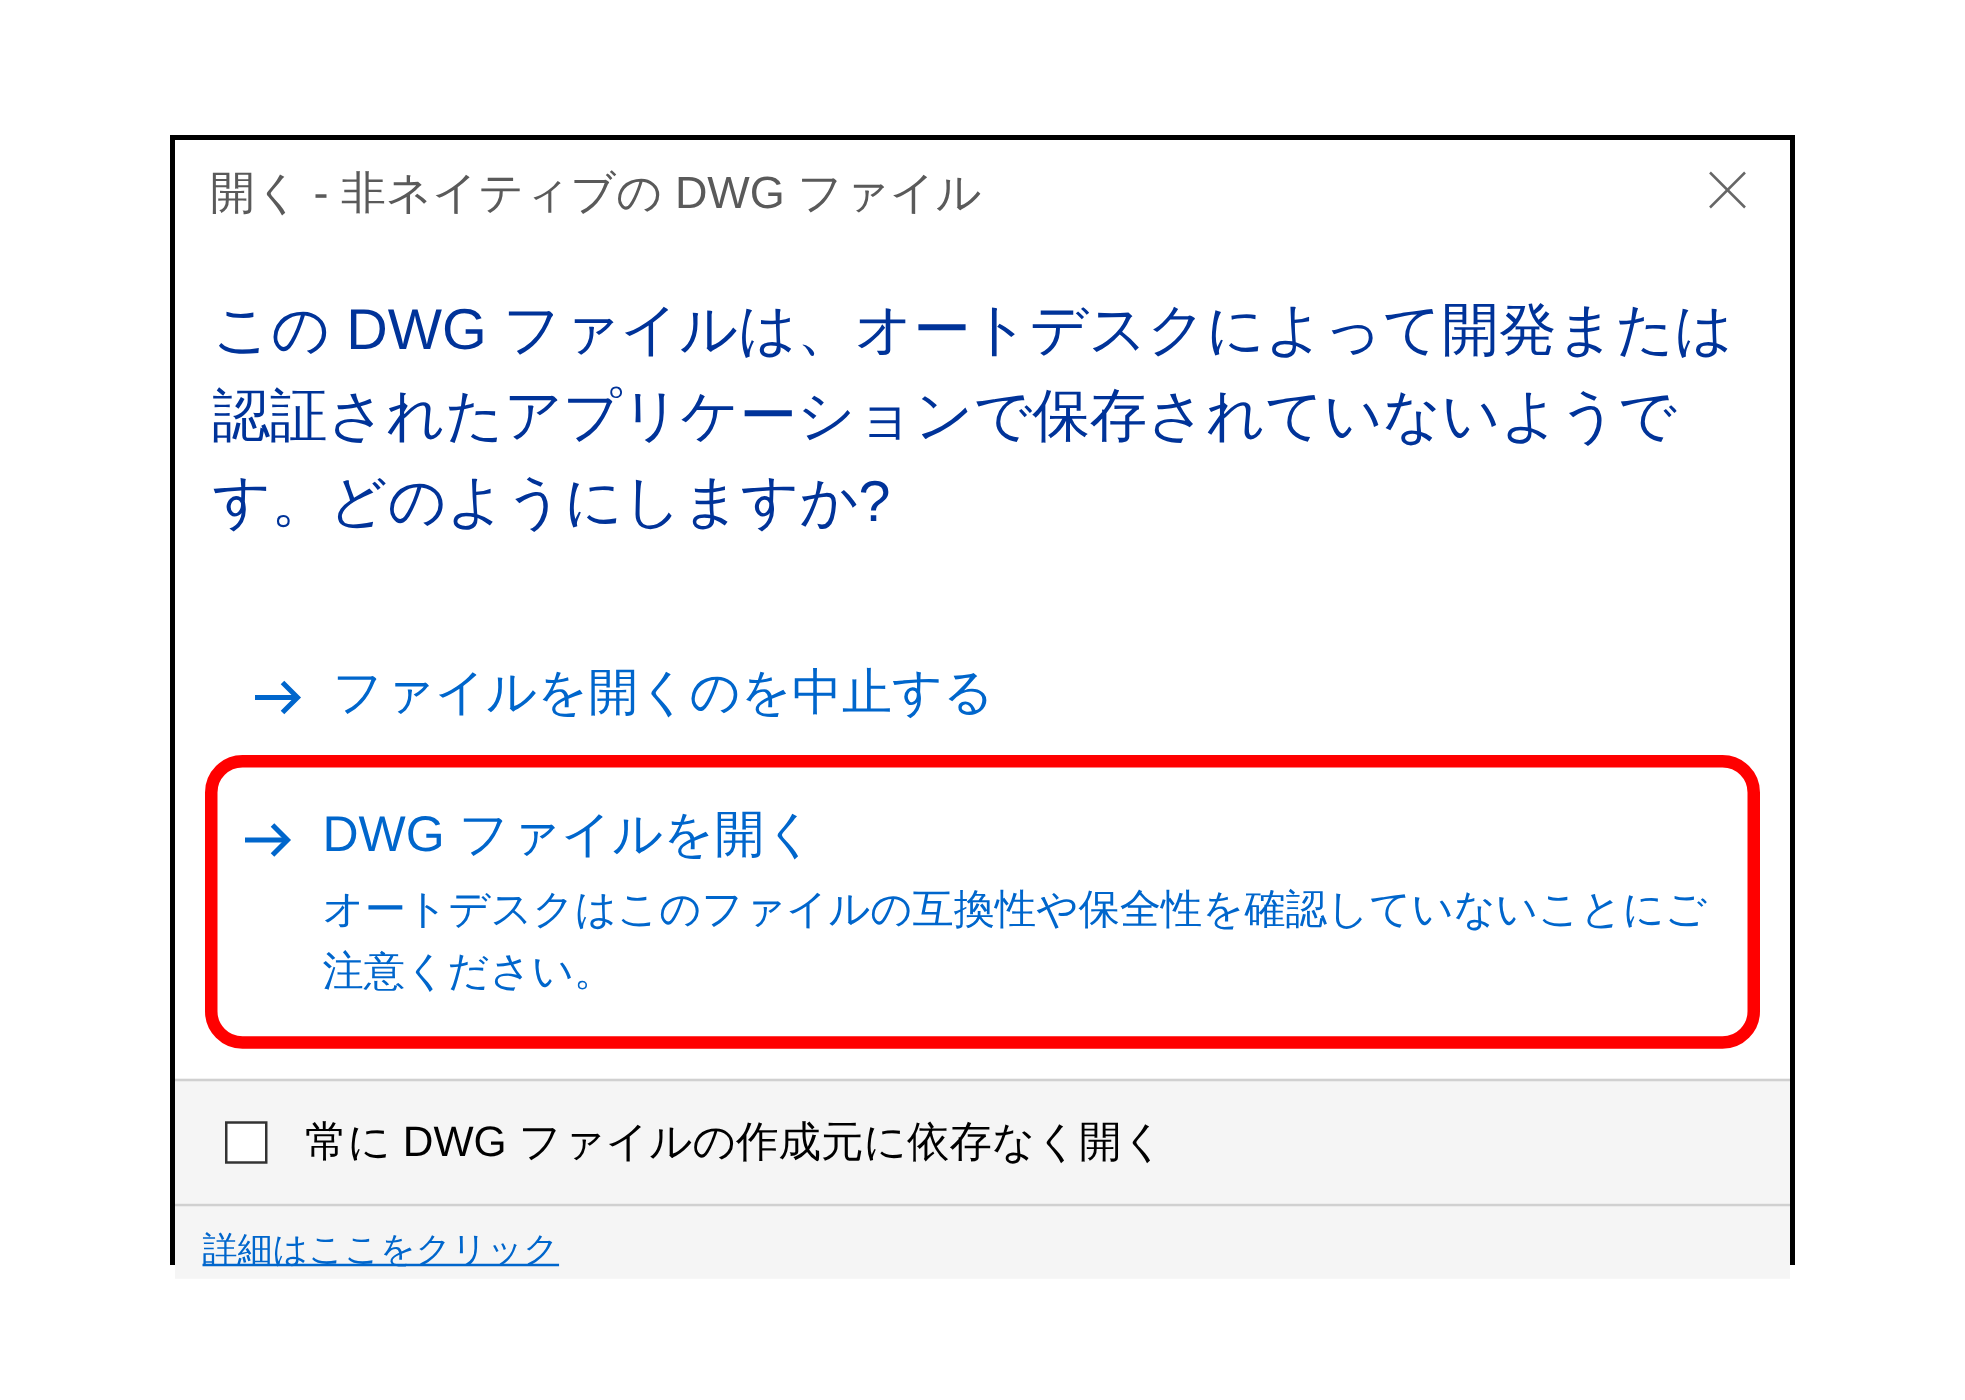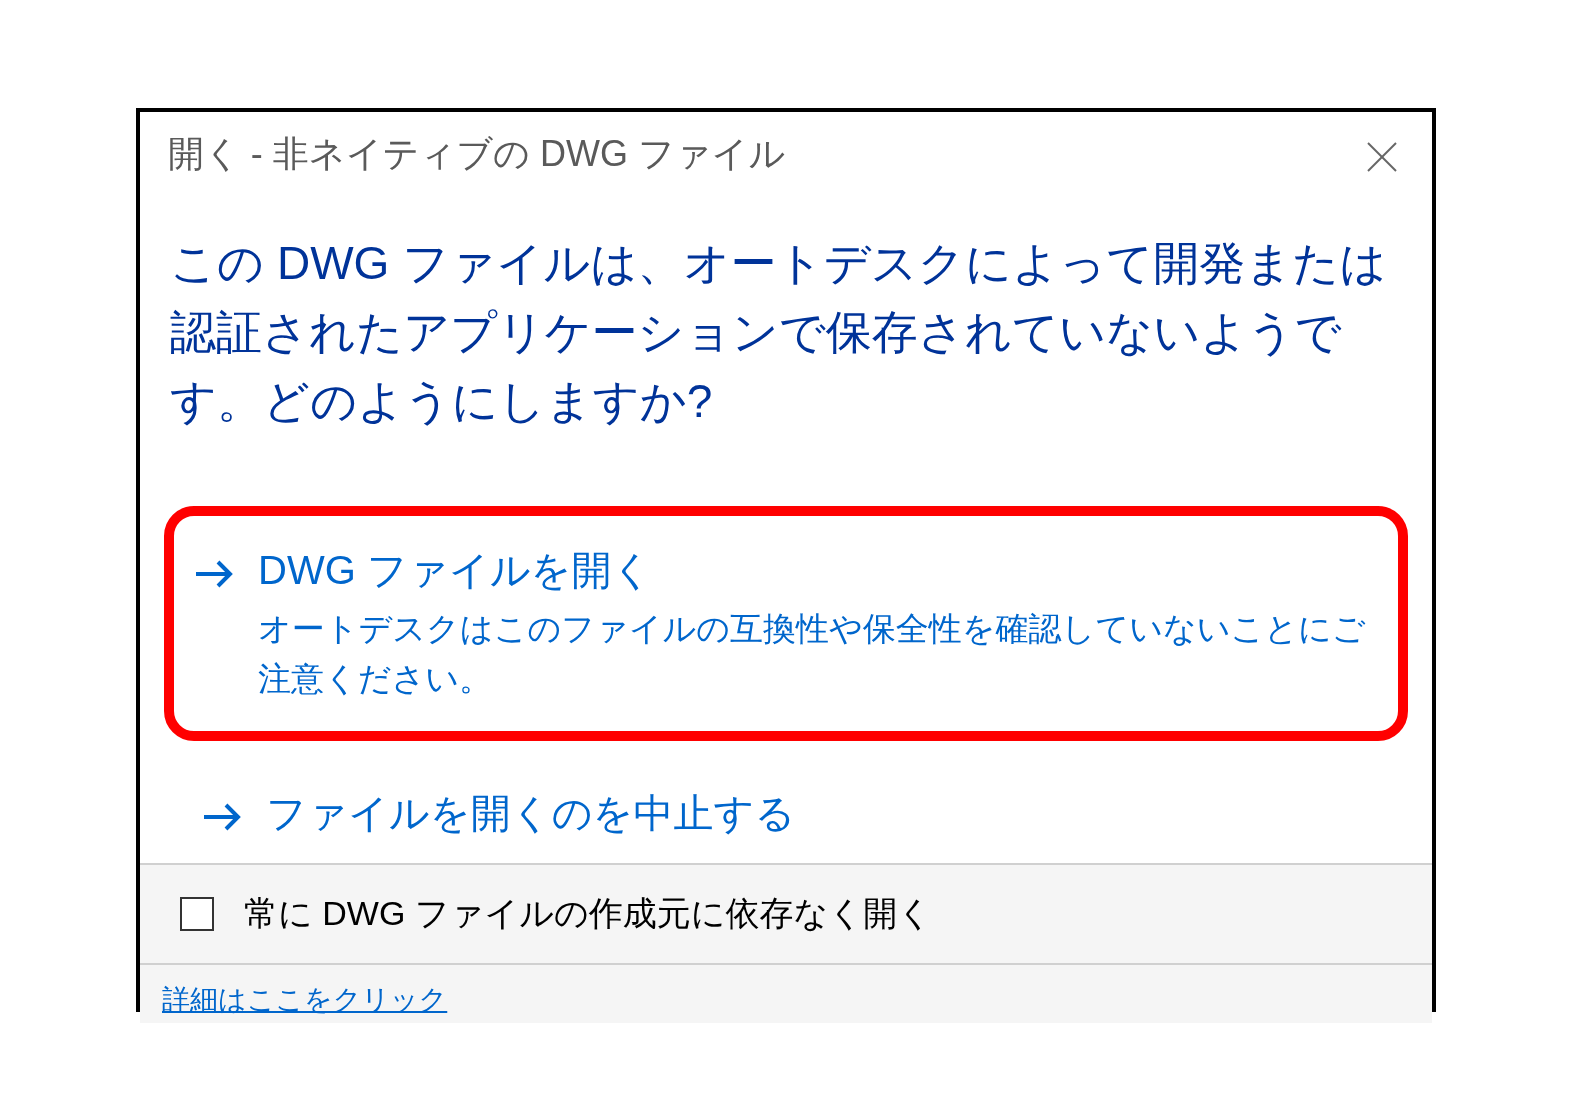--- a/index.html
+++ b/index.html
@@ -15,21 +15,21 @@
     width: 1300px;
     height: 904px;
     border: 4px solid #000000;
     background: #ffffff;
     display: flex;
     flex-direction: column;
     position: relative;
   }
   .titlebar {
     display: flex;
-    align-items: flex-end;
+    align-items: flex-start;
     justify-content: space-between;
     padding: 18px 28px 10px 28px;
   }
   .titlebar-title {
     font-size: 36px;
     color: #5a5a5a;
     font-weight: 400;
   }
   .close-btn {
     width: 44px;
@@ -140,42 +140,42 @@
       <svg viewBox="0 0 36 36">
         <line x1="4" y1="4" x2="32" y2="32" stroke="#666666" stroke-width="2"></line>
         <line x1="32" y1="4" x2="4" y2="32" stroke="#666666" stroke-width="2"></line>
       </svg>
     </div>
   </div>
 
   <div class="content">
     <div class="main-message">この DWG ファイルは、オートデスクによって開発または認証されたアプリケーションで保存されていないようです。どのようにしますか?</div>
 
+    <div class="option option-plain">
+      <div class="arrow-icon">
+        <svg viewBox="0 0 44 44">
+          <line x1="4" y1="22" x2="38" y2="22" stroke="#0066cc" stroke-width="4"></line>
+          <polyline points="26,10 38,22 26,34" fill="none" stroke="#0066cc" stroke-width="4"></polyline>
+        </svg>
+      </div>
+      <div class="option-text">
+        <div class="option-title">ファイルを開くのを中止する</div>
+      </div>
+    </div>
+
     <div class="option highlighted">
       <div class="arrow-icon">
         <svg viewBox="0 0 44 44">
           <line x1="4" y1="22" x2="38" y2="22" stroke="#0066cc" stroke-width="4"></line>
           <polyline points="26,10 38,22 26,34" fill="none" stroke="#0066cc" stroke-width="4"></polyline>
         </svg>
       </div>
       <div class="option-text">
         <div class="option-title">DWG ファイルを開く</div>
         <div class="option-desc">オートデスクはこのファイルの互換性や保全性を確認していないことにご注意ください。</div>
-      </div>
-    </div>
-
-    <div class="option option-plain">
-      <div class="arrow-icon">
-        <svg viewBox="0 0 44 44">
-          <line x1="4" y1="22" x2="38" y2="22" stroke="#0066cc" stroke-width="4"></line>
-          <polyline points="26,10 38,22 26,34" fill="none" stroke="#0066cc" stroke-width="4"></polyline>
-        </svg>
-      </div>
-      <div class="option-text">
-        <div class="option-title">ファイルを開くのを中止する</div>
       </div>
     </div>
   </div>
 
   <div class="footer">
     <div class="checkbox-row">
       <div class="checkbox"></div>
       <div class="checkbox-label">常に DWG ファイルの作成元に依存なく開く</div>
     </div>
     <div class="link-row">

